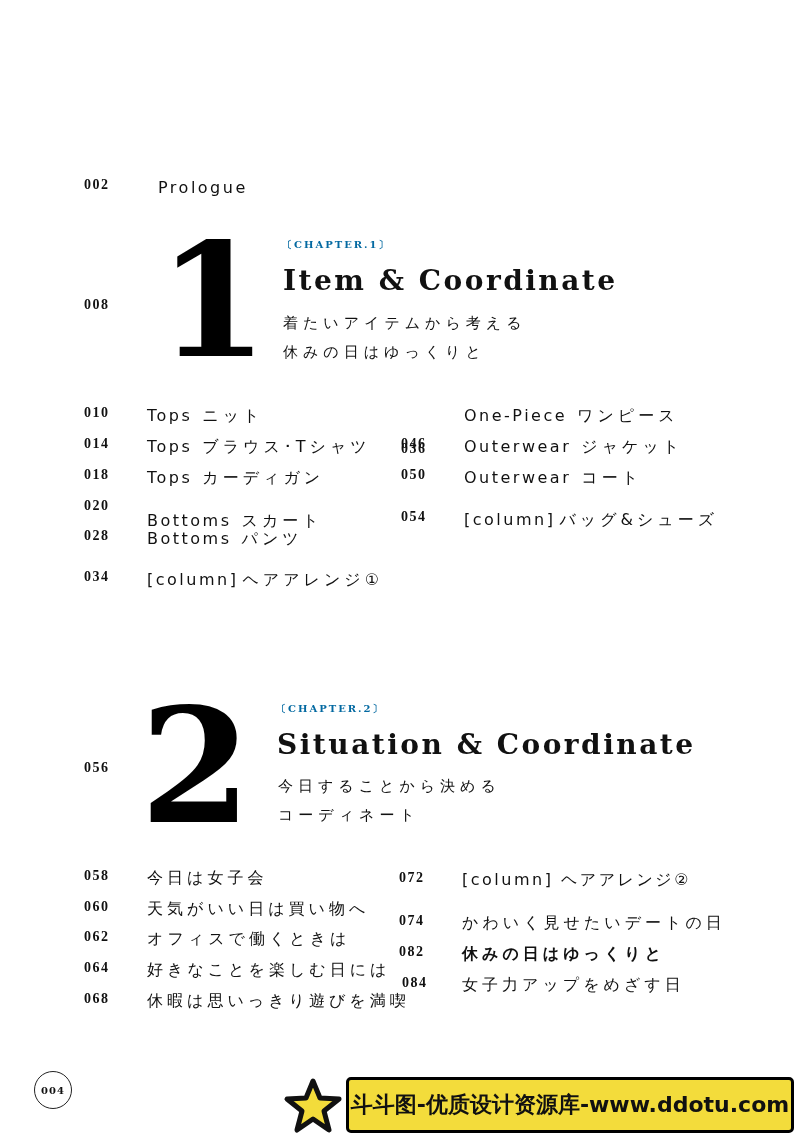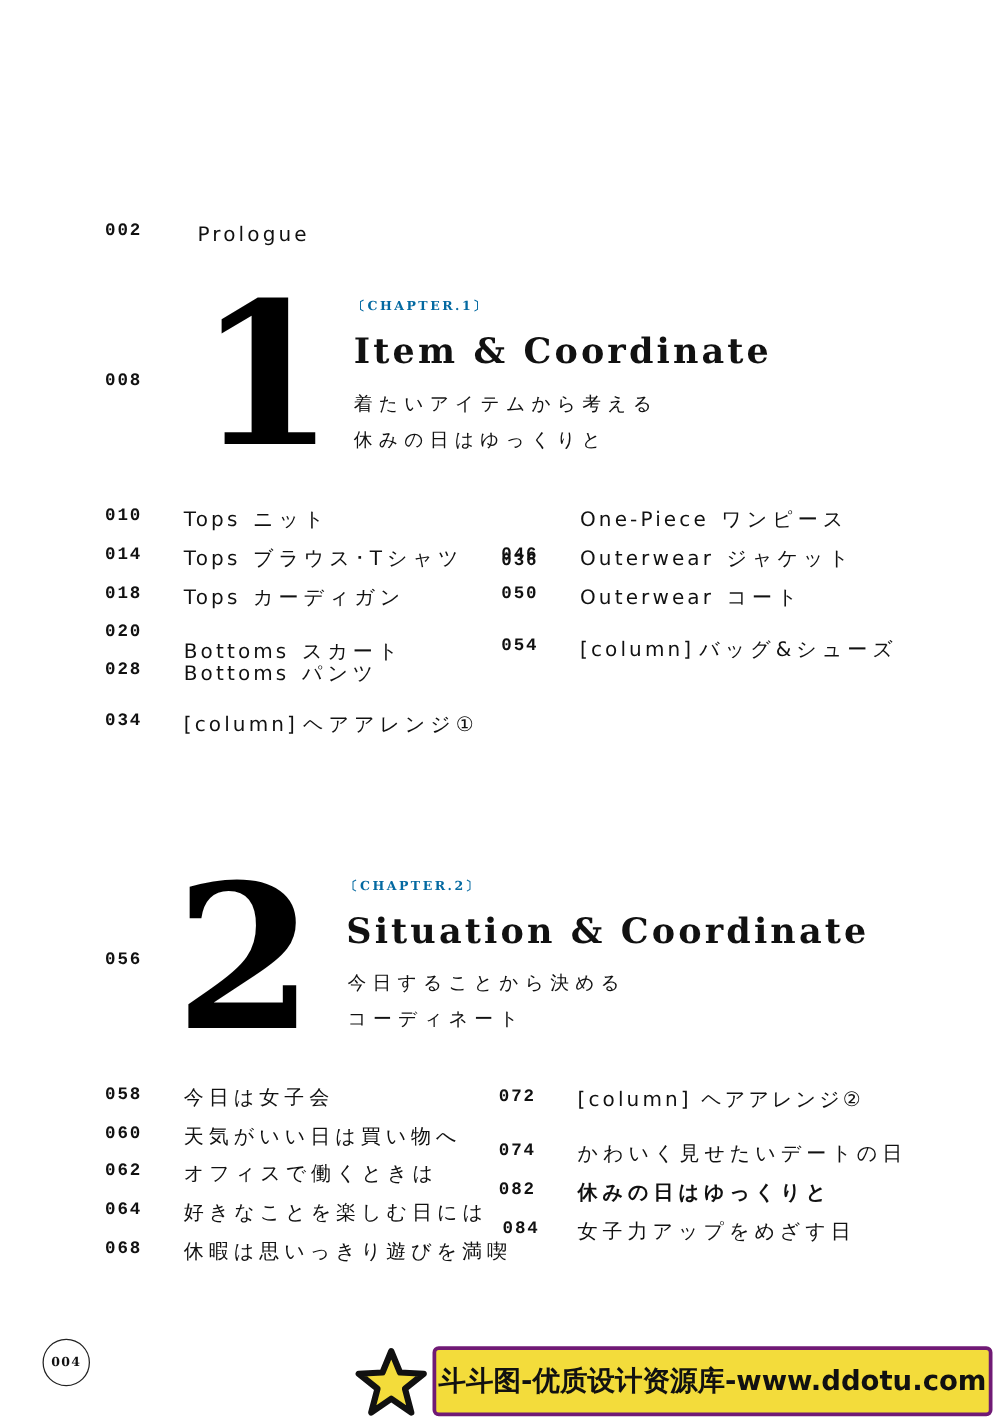--- a/index.html
+++ b/index.html
@@ -1,26 +1,26 @@
 <!DOCTYPE html>
 <html><head>
   <meta charset="utf-8">
   <style>
     html, body { margin:0; padding:0; background:#ffffff; }
     body { width:800px; height:1135px; position:relative; overflow:hidden; color:#111; font-family:"DejaVu Sans", sans-serif; }
     .abs { position:absolute; }
-    .pg { font-family:Liberation Mono, monospace; font-weight:bold; font-size:14px; letter-spacing:1.5px; color:#111; }
+    .pg { font-family:Liberation Serif, serif; font-weight:bold; font-size:14px; letter-spacing:1.5px; color:#111; }
     .entry { font-family:"DejaVu Sans", sans-serif; font-size:16px; letter-spacing:2.5px; color:#111; white-space:nowrap; }
     .entry .jp { letter-spacing:4px; margin-left:10px; }
     .chapter-label { font-family:"DejaVu Serif", serif; font-size:10px; letter-spacing:2px; font-weight:bold; color:#0369a1; }
     .chapter-title { font-family:"DejaVu Serif", serif; font-weight:bold; font-size:28px; letter-spacing:2.5px; color:#111; white-space:nowrap; }
     .chapter-sub { font-family:"DejaVu Sans", sans-serif; font-size:15px; letter-spacing:5px; color:#111; white-space:nowrap; line-height:30px; }
     .bignum { font-family:"DejaVu Serif", serif; font-weight:bold; color:#000; line-height:1; }
     .page-circle { width:36px; height:36px; border:1.5px solid #222; border-radius:50%; display:flex; align-items:center; justify-content:center; font-family:"DejaVu Serif", serif; font-size:10px; font-weight:bold; letter-spacing:1px; }
-    .banner { left:346px; top:1077px; width:448px; height:56px; background:#f3dc3b; border:3px solid #701a75; border-radius:5px; box-sizing:border-box; display:flex; align-items:center; justify-content:center; font-family:"DejaVu Sans", sans-serif; font-weight:bold; font-size:22px; color:#111; white-space:nowrap; letter-spacing:0px; }
+    .banner { left:346px; top:1077px; width:448px; height:56px; background:#f3dc3b; border:3px solid #000000; border-radius:5px; box-sizing:border-box; display:flex; align-items:center; justify-content:center; font-family:"DejaVu Sans", sans-serif; font-weight:bold; font-size:22px; color:#111; white-space:nowrap; letter-spacing:0px; }
   </style>
 </head>
 <body>
 
 <div class="abs pg" style="left:84px;top:177px;">002</div>
 <div class="abs entry" style="left:158px;top:178px;">Prologue</div>
 
 <div class="abs pg" style="left:84px;top:297px;">008</div>
 <div class="abs bignum" style="left:158px;top:222px;font-size:158px;">1</div>
 <div class="abs chapter-label" style="left:282px;top:238px;">〔CHAPTER.1〕</div>

